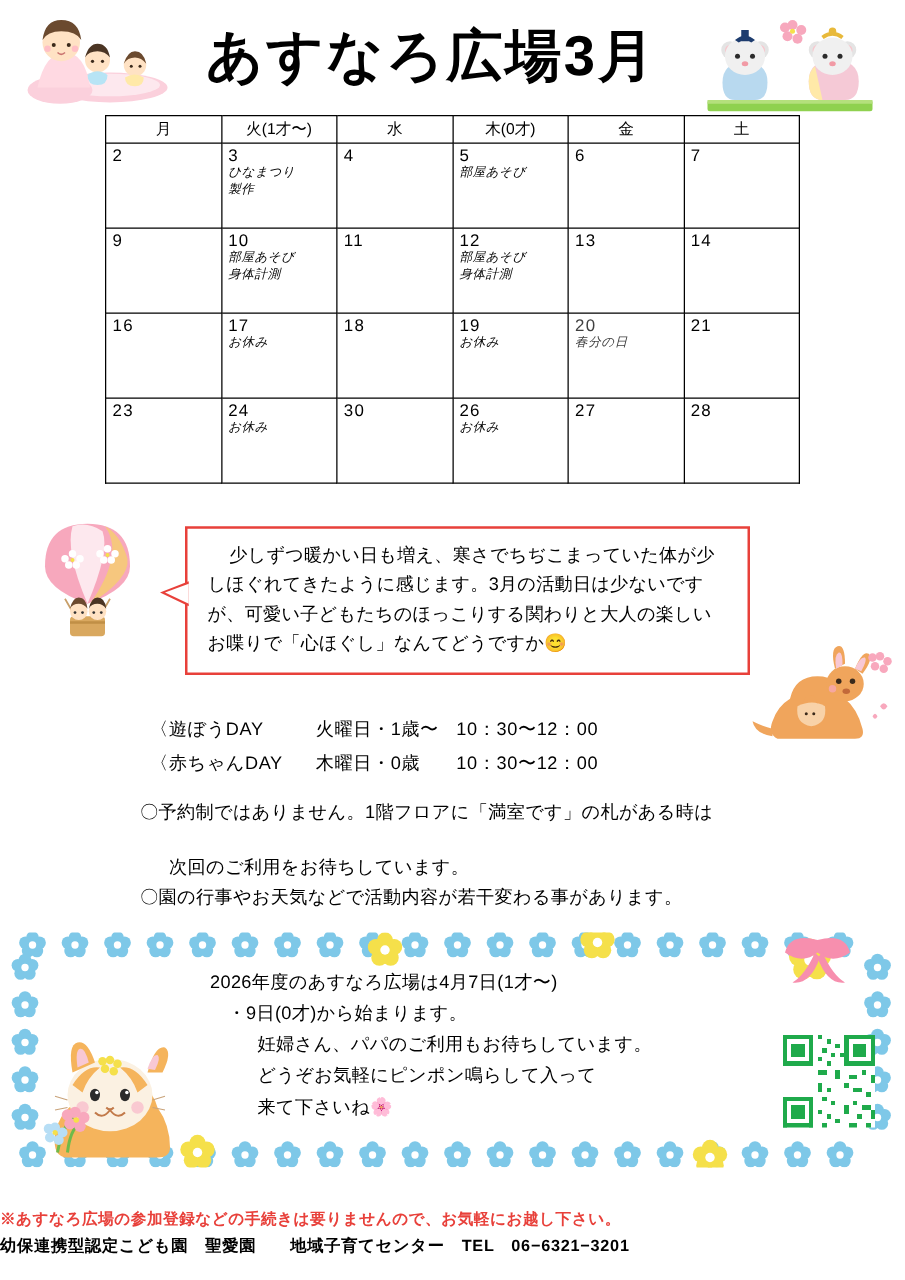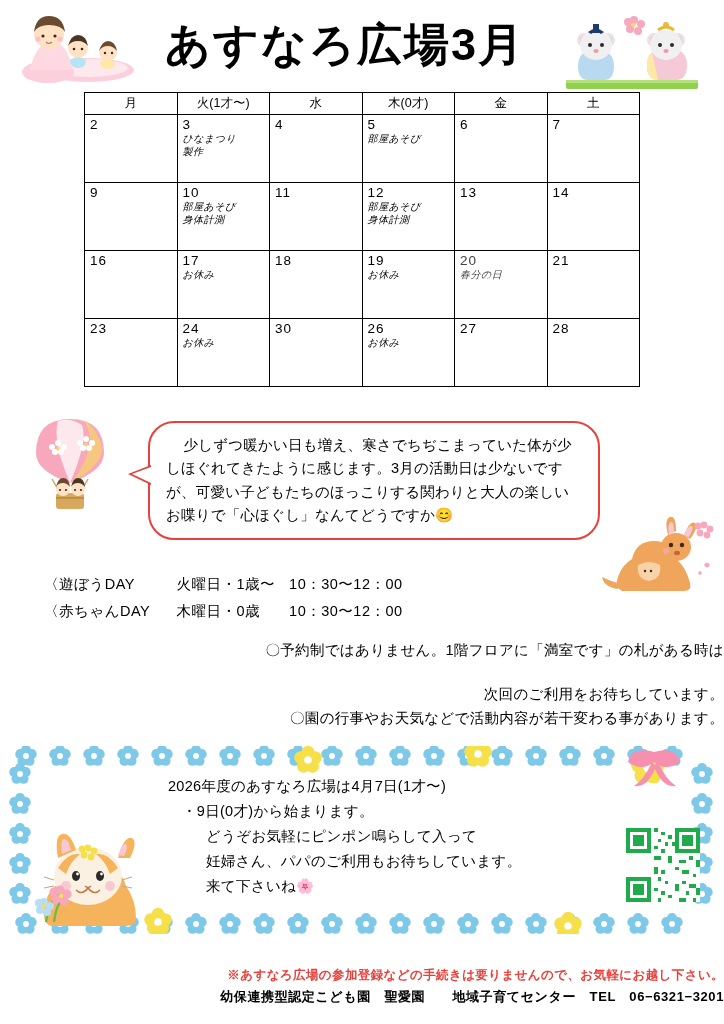--- a/index.html
+++ b/index.html
@@ -92,21 +92,21 @@
     position: relative;
     margin-top: 22px;
     height: 150px;
   }
   .balloon {
     position: absolute;
     left: 148px;
     top: 12px;
     width: 452px;
     border: 2.2px solid #e8403a;
-    border-radius: 26px;
+    border-radius: 0;
     padding: 11px 16px 10px 16px;
     font-size: 14.5px;
     line-height: 1.62;
     letter-spacing: 0.2px;
   }
   .balloon:after {
     content: "";
     position: absolute;
     left: -22px;
     top: 42px;
@@ -139,35 +139,34 @@
     position: absolute;
     right: 6px;
     top: 104px;
     width: 120px;
     height: 88px;
   }
 
   
   .day-info {
     margin-top: 12px;
-    padding-left: 44px;
+    padding-left: 120px;
     font-size: 14.5px;
     line-height: 1.85;
     letter-spacing: 0.5px;
   }
   .day-info .lbl { display: inline-block; width: 128px; }
   .day-info .mid { display: inline-block; width: 108px; }
 
   .notes {
     margin-top: 14px;
-    padding-left: 47px;
+    padding-left: 112px;
     font-size: 14.5px;
     line-height: 1.62;
     letter-spacing: 0.3px;
-    text-align: right;
   }
   .notes .indent { padding-left: 1.6em; display: block; margin-top: 21px; }
 
   
   .bottom {
     position: relative;
     margin-top: 16px;
     height: 218px;
   }
   .flower-frame {
@@ -201,22 +200,21 @@
     top: 82px;
     width: 74px;
     height: 74px;
   }
 
   
   .footer {
     position: absolute;
     left: 0; right: 0;
     bottom: 18px;
-    text-align: right;
-    margin-left: 22px;
+    text-align: left;
   }
   .footer-red {
     color: #e8403a;
     font-size: 12.5px;
     font-weight: bold;
     letter-spacing: 0.4px;
   }
   .footer-black {
     font-size: 13px;
     font-weight: bold;
@@ -961,22 +959,22 @@
         </g>
         <path d="M646 6 q-22 -6 -26 10 q14 10 26 0 q12 10 26 0 q-4 -16 -26 -10z" fill="#f78fae"></path>
         <path d="M644 16 q-8 18 -18 24 q14 2 22 -20z" fill="#f78fae"></path>
         <path d="M650 16 q8 18 18 24 q-14 2 -22 -20z" fill="#f78fae"></path>
       </g>
   </svg>
 
   <div class="bottom-text">
     <div>2026年度のあすなろ広場は4月7日(1才〜)</div>
     <div>・9日(0才)から始まります。</div>
+    <div>妊婦さん、パパのご利用もお待ちしています。</div>
     <div>どうぞお気軽にピンポン鳴らして入って</div>
-    <div>妊婦さん、パパのご利用もお待ちしています。</div>
     <div>来て下さいね🌸</div>
   </div>
 
   <svg class="art-cat" viewBox="0 0 138 112">
 
     <path d="M30 108 q-12 0 -10 -18 q4 -22 22 -28 q10 -16 30 -16 q24 0 30 22 q10 14 10 32 q0 8 -10 8z" fill="#f5b45c"></path>
 
     <ellipse cx="64" cy="58" rx="34" ry="29" fill="#fbf1e2"></ellipse>
     <path d="M34 40 q-4 -22 4 -24 q8 -2 14 16z" fill="#f5b45c"></path>
     <path d="M94 40 q6 -22 14 -20 q6 4 -2 20z" fill="#f5b45c"></path>

